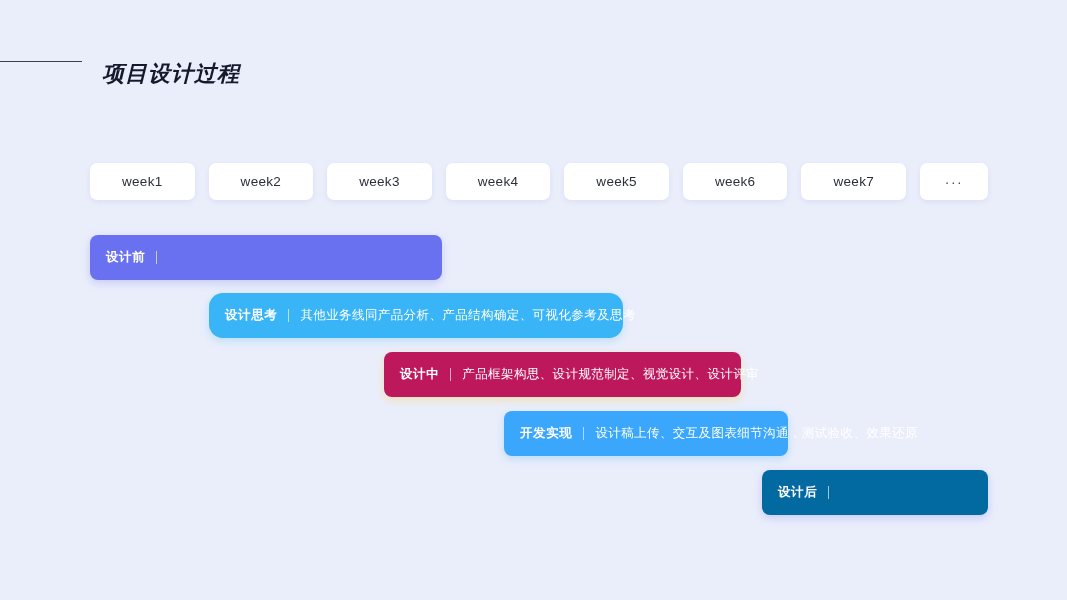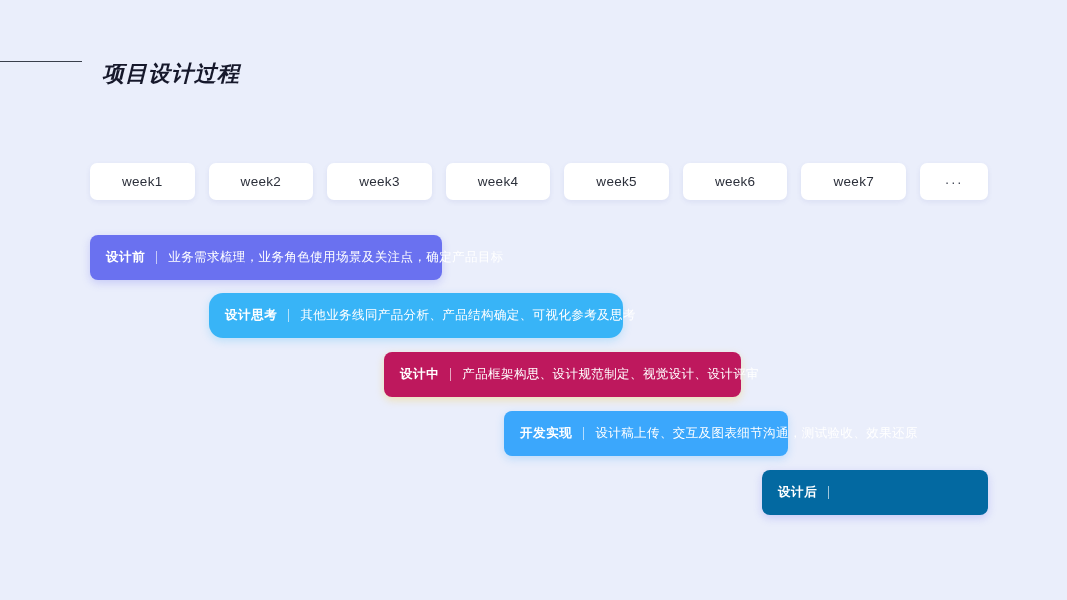--- a/index.html
+++ b/index.html
@@ -140,21 +140,20 @@
   <div class="week-tab">week6</div>
   <div class="week-tab">week7</div>
   <div class="week-tab more">···</div>
 </div>
 
 <div class="phases">
 
   <div class="phase-bar bar-0">
     <span class="phase-label">设计前</span>
     <span class="phase-sep"></span>
-    <span class="phase-desc">业务需求梳理，业务角色使用场景及关注点，确定产品目标</span>
   </div>
 
   <div class="phase-bar bar-1">
     <span class="phase-label">设计思考</span>
     <span class="phase-sep"></span>
     <span class="phase-desc">其他业务线同产品分析、产品结构确定、可视化参考及思考</span>
   </div>
 
   <div class="phase-bar bar-2">
     <span class="phase-label">设计中</span>

